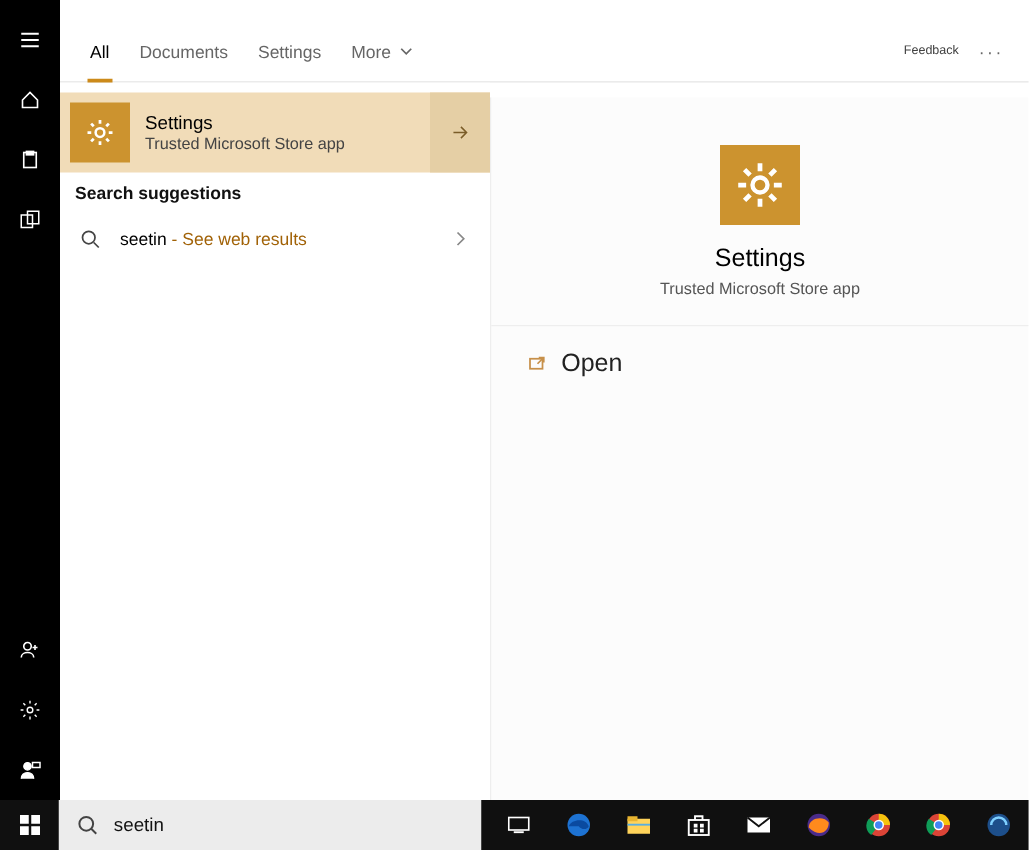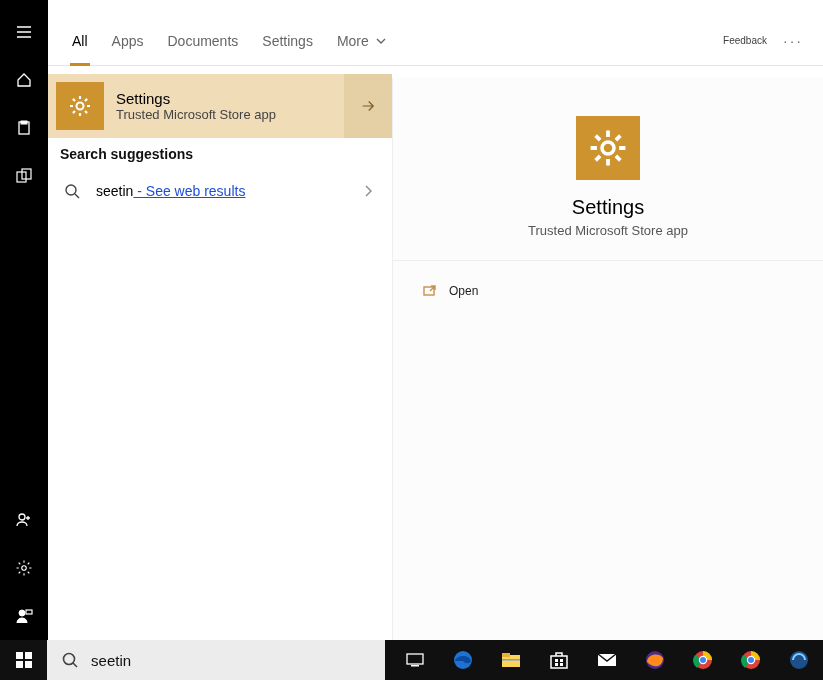--- a/index.html
+++ b/index.html
@@ -33,31 +33,31 @@
 .best-match { display: flex; align-items: center; background: #f1dcb8; height: 64px; cursor: pointer; }
 .best-match .bm-icon { width: 48px; height: 48px; background: #cc932f; margin-left: 8px; display: flex; align-items: center; justify-content: center; }
 .best-match .bm-text { flex: 1; padding-left: 12px; }
 .best-match .bm-title { font-size: 15px; color: #000; }
 .best-match .bm-sub { font-size: 13px; color: #444; }
 .best-match .bm-arrow { width: 48px; height: 64px; background: #e5cfa5; display: flex; align-items: center; justify-content: center; }
 
 .suggestion-row { display: flex; align-items: center; height: 42px; padding: 0 12px; cursor: pointer; }
 .suggestion-row .sg-icon { width: 24px; display: flex; align-items: center; justify-content: center; }
 .suggestion-row .sg-text { flex: 1; padding-left: 12px; font-size: 14px; color: #000; }
-.suggestion-row .sg-text .sg-tail { color: #1d4ed8; text-decoration: underline; }
+.suggestion-row .sg-text .sg-tail { color: #a16207; }
 .suggestion-row .sg-chevron { width: 24px; display: flex; align-items: center; justify-content: center; }
 
 
 .detail-head { display: flex; flex-direction: column; align-items: center; padding: 38px 0 22px 0; border-bottom: 1px solid #eee; }
 .detail-head .dh-icon { width: 64px; height: 64px; background: #cc932f; display: flex; align-items: center; justify-content: center; margin-bottom: 16px; }
 .detail-head .dh-title { font-size: 20px; color: #000; margin-bottom: 4px; }
 .detail-head .dh-sub { font-size: 13px; color: #555; }
 
 .action-list { padding: 14px 0; }
-.action-row { display: flex; align-items: center; height: 32px; padding: 0 24px; cursor: pointer; font-size: 12px; color: #222; }
+.action-row { display: flex; align-items: center; height: 32px; padding: 0 24px; cursor: pointer; font-size: 20px; color: #222; }
 .action-row .ar-icon { width: 26px; display: flex; align-items: center; justify-content: center; margin-right: 6px; }
 .action-row .ar-icon svg { stroke: #c7904a; fill: none; }
 
 
 .taskbar { position: absolute; left: 0; bottom: 0; width: 823px; height: 40px; background: #101010; display: flex; align-items: center; }
 .taskbar .start-btn { width: 48px; height: 40px; display: flex; align-items: center; justify-content: center; cursor: pointer; }
 .taskbar .search-box { width: 344px; height: 40px; background: #ececec; display: flex; align-items: center; padding: 0 14px; }
 .taskbar .search-box input { flex: 1; border: none; background: transparent; outline: none; font-size: 15px; color: #111; padding-left: 12px; }
 .taskbar .search-box svg { stroke: #444; fill: none; }
 .taskbar .task-icons { display: flex; align-items: center; height: 40px; padding-left: 6px; }
@@ -117,23 +117,20 @@
           <path d="M2 16c0-3 2-5 5-5s5 2 5 5" fill="#fff"></path>
           <rect x="11" y="3" width="6" height="4" stroke="#fff" stroke-width="1.2" fill="none"></rect>
         </svg>
     </div>
   </div>
 
   <div class="search-panel">
     <div class="tabs-row">
       <div class="tab active">
           <span>All</span>
-        </div>
-      <div class="tab">
-          <span>Apps</span>
         </div>
       <div class="tab">
           <span>Documents</span>
         </div>
       <div class="tab">
           <span>Settings</span>
         </div>
       <div class="tab">
         <span>More</span>
         <svg class="ic16" viewBox="0 0 16 16" style="margin-left:4px">

